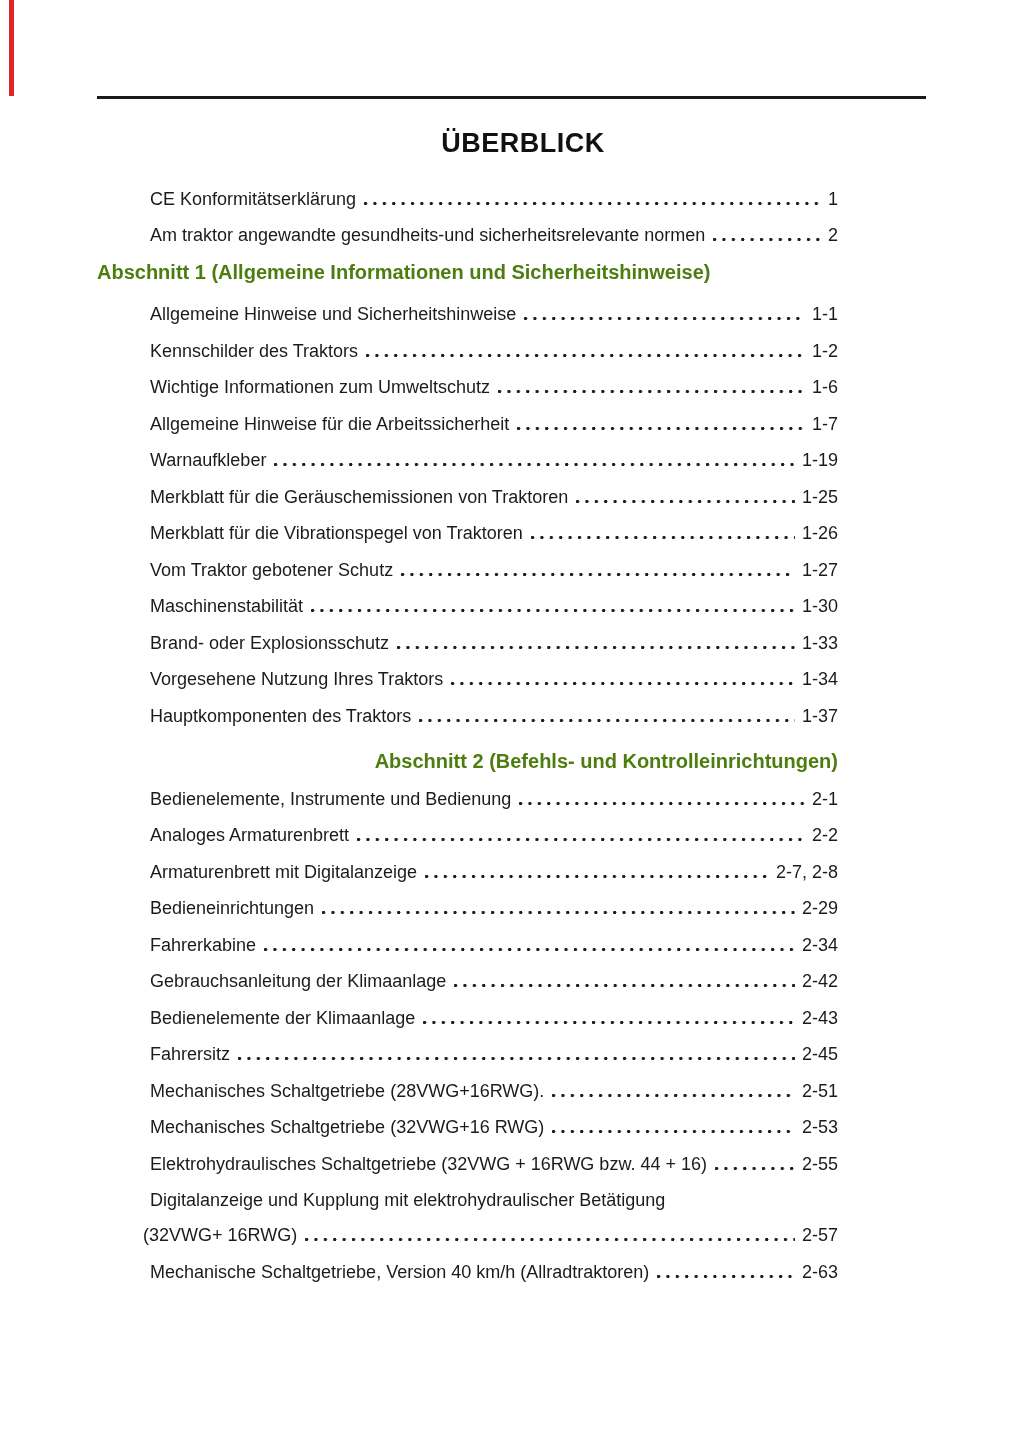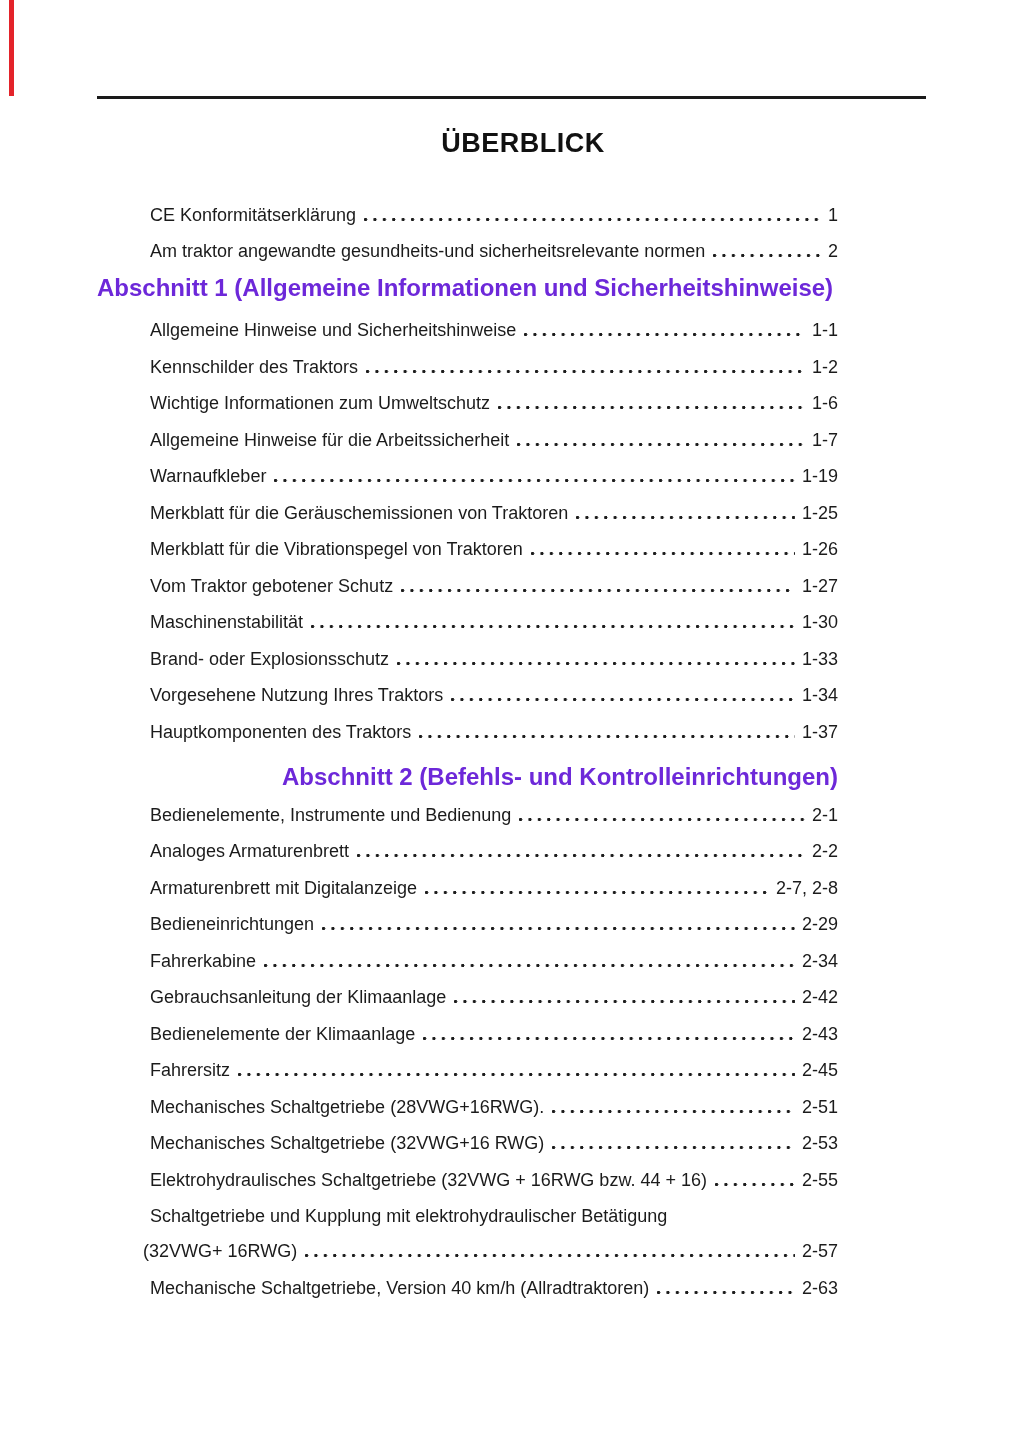--- a/index.html
+++ b/index.html
@@ -40,28 +40,28 @@
     width: 741px;
     display: flex;
     flex-direction: column;
     font-size: 18px;
     line-height: 19px;
   }
   .toc-group {
     display: flex;
     flex-direction: column;
   }
-  .preamble-group { margin-top: 16px; }
+  .preamble-group { margin-top: 0; }
   .preamble-group .toc-row { margin-bottom: 16.5px; }
   .preamble-group .toc-row:last-child { margin-bottom: 0; }
   .section-heading {
-    font-size: 24px;
+    font-size: 20px;
     font-weight: bold;
     line-height: 24px;
-    color: #6d28d9;
+    color: #4d7c0f;
     margin-top: 15.5px;
   }
   .section-heading.second { margin-top: 23px; text-align: right; }
   .entries-group { margin-top: 21px; }
   .entries-group.second { margin-top: 17px; }
   .toc-row {
     padding-left: 53px;
     margin-bottom: 17.5px;
   }
   .entries-group .toc-row:last-child { margin-bottom: 0; }
@@ -267,21 +267,21 @@
         </div>
       </div>
       <div class="toc-row">
         <div class="toc-flex">
           <span class="toc-label">Elektrohydraulisches Schaltgetriebe (32VWG + 16RWG bzw. 44 + 16)</span>
           <span class="leader"></span>
           <span class="toc-page">2-55</span>
         </div>
       </div>
       <div class="toc-row">
-        <div class="toc-line1 toc-label">Schaltgetriebe und Kupplung mit elektrohydraulischer Betätigung</div>
+        <div class="toc-line1 toc-label">Digitalanzeige und Kupplung mit elektrohydraulischer Betätigung</div>
         <div class="toc-flex toc-line2">
           <span class="toc-label">(32VWG+ 16RWG)</span>
           <span class="leader"></span>
           <span class="toc-page">2-57</span>
         </div>
       </div>
       <div class="toc-row">
         <div class="toc-flex">
           <span class="toc-label">Mechanische Schaltgetriebe, Version 40 km/h (Allradtraktoren)</span>
           <span class="leader"></span>

